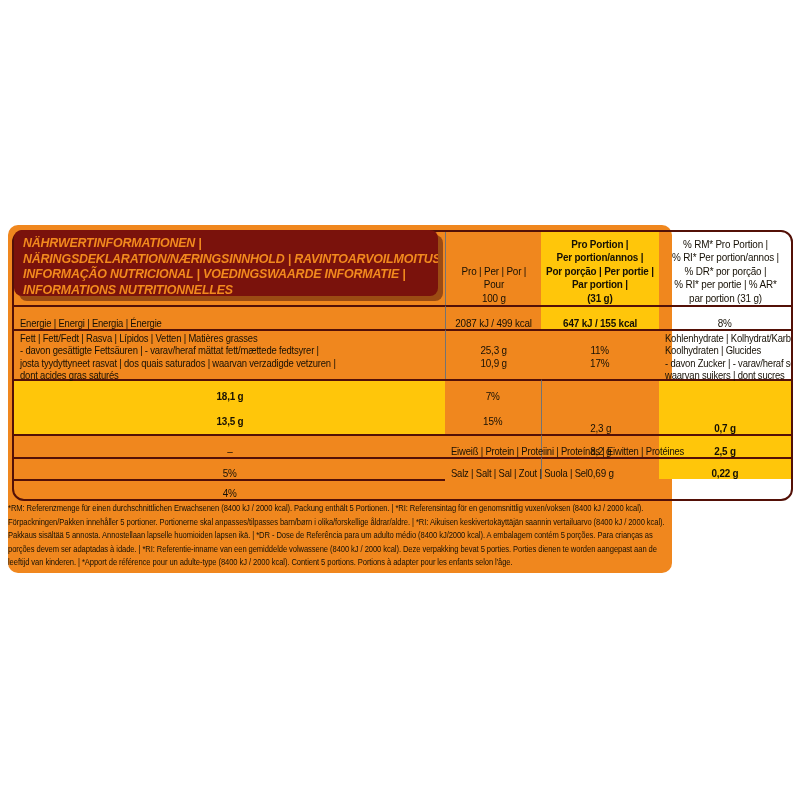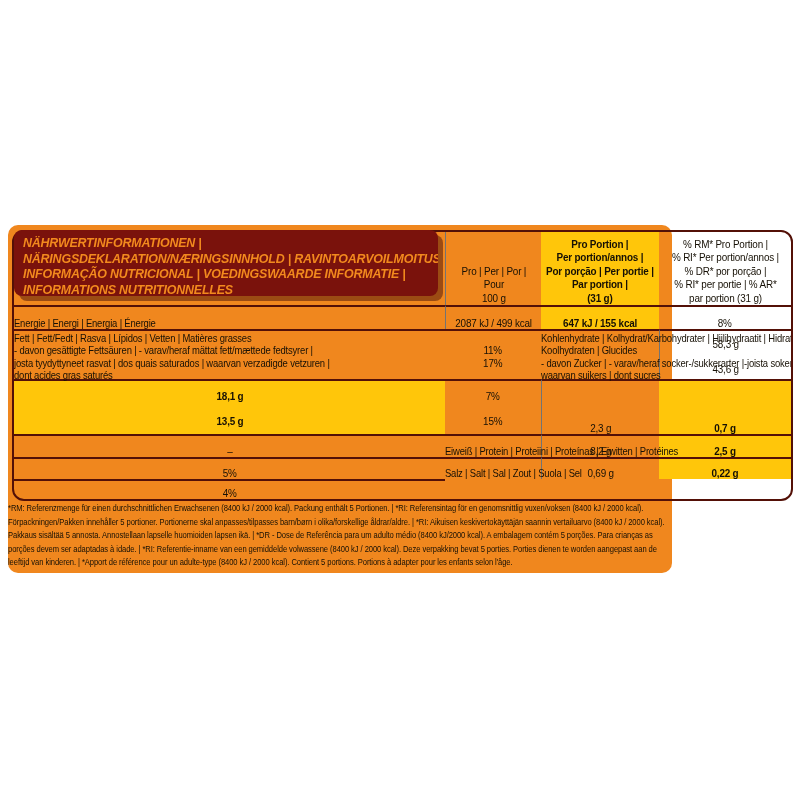--- a/index.html
+++ b/index.html
@@ -20,21 +20,21 @@
        grid-template-columns:431px 96px 118px 132px;
        grid-template-rows:73px 24px 50px 55px 23px 22px 20px;
        border:2px solid #531007;border-radius:12px;overflow:hidden;}
   .cell{box-sizing:border-box;display:flex;min-width:0;}
   .bt{border-top:2px solid #531007;}
   .bl{border-left:1px solid #737373;}
   .yel{background:#FFC60A;}
   .ctr{justify-content:center;text-align:center;}
   .vc{align-items:flex-end;}
   .vt{align-items:center;padding-top:3px;}
-  .lab{}
+  .lab{padding-left:6px;}
   .sq{display:block;white-space:pre;font-size:10.5px;line-height:12.5px;
       letter-spacing:-.2px;transform:scaleX(.9);transform-origin:0 50%;}
   .ctr .sq{transform-origin:50% 50%;}
   .val{font-size:11px;}
   .hd{font-size:11px;line-height:13.5px;}
   .b{font-weight:bold;}
   
   .foot{position:absolute;left:0;top:276px;width:778px;z-index:1;}
   .foot .ft{font-size:9.5px;line-height:13.5px;white-space:pre;letter-spacing:-.1px;
       transform:scaleX(.8);transform-origin:0 0;color:#161005;}
@@ -87,35 +87,34 @@
       <div class="cell bt vc ctr">
         <span class="sq val">8%</span>
       </div>
 
       <div class="cell bt vt lab">
         <span class="sq">Fett | Fett/Fedt | Rasva | Lípidos | Vetten | Matières grasses
 - davon gesättigte Fettsäuren | - varav/heraf mättat fett/mættede fedtsyrer |
 josta tyydyttyneet rasvat | dos quais saturados | waarvan verzadigde vetzuren |
 dont acides gras saturés</span>
       </div>
+      <div class="cell bt bl vt ctr">
+        <span class="sq val">25,3 g
+10,9 g</span>
+      </div>
       <div class="cell bt vt ctr">
         <span class="sq val">11%
 17%</span>
       </div>
 
       <div class="cell bt vt lab">
         <span class="sq">Kohlenhydrate | Kolhydrat/Karbohydrater | Hiilihydraatit | Hidratos de carbono |
 Koolhydraten | Glucides
 - davon Zucker | - varav/heraf socker-/sukkerarter |-joista sokerit | dos quais açúcares |
 waarvan suikers | dont sucres</span>
-      </div>
-      <div class="cell bt bl vt ctr">
-        <span class="sq val">58,3 g
-
-43,6 g</span>
       </div>
       <div class="cell bt yel vt ctr">
         <span class="sq val b">18,1 g
 
 13,5 g</span>
       </div>
       <div class="cell bt vt ctr">
         <span class="sq val">7%
 
 15%</span>

